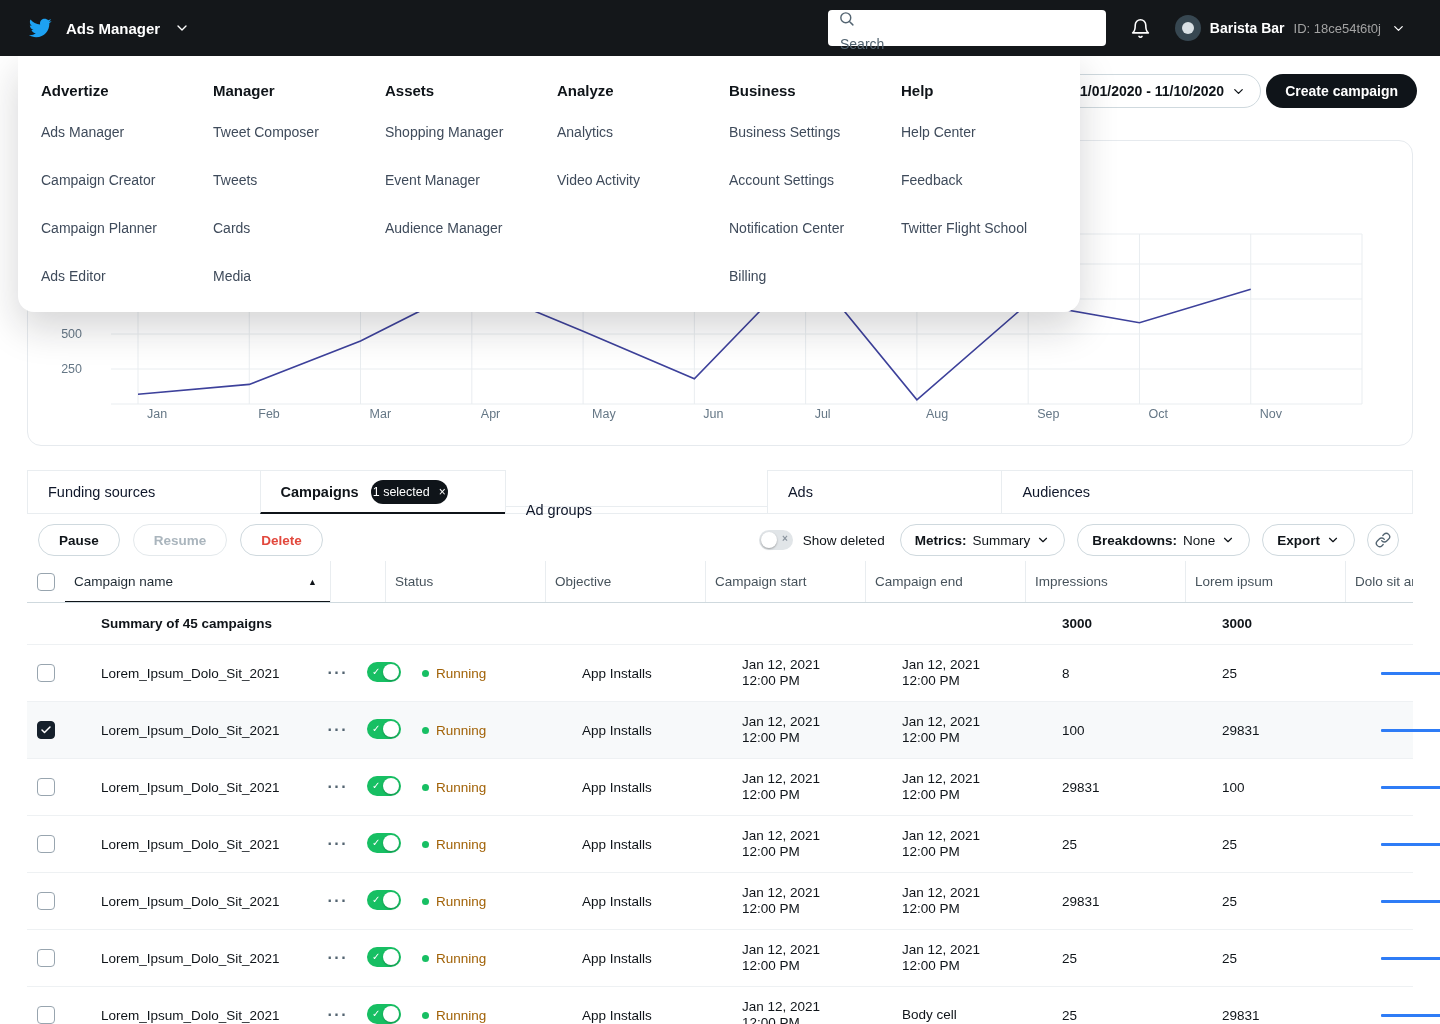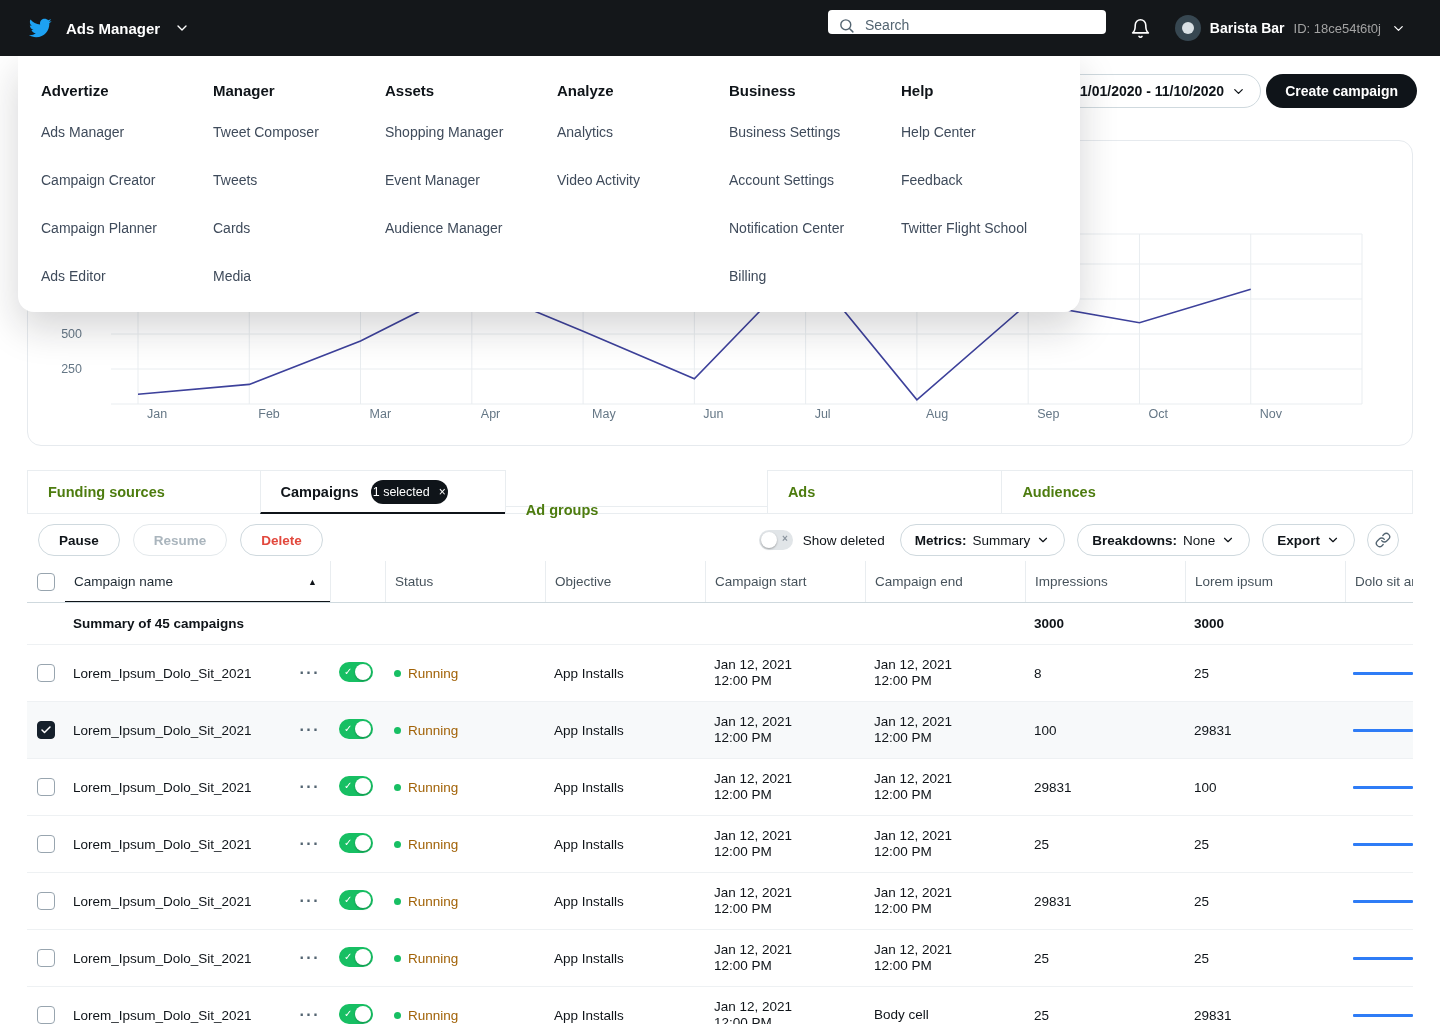--- a/index.html
+++ b/index.html
@@ -6,22 +6,22 @@
   .screen{position:relative;width:1440px;height:1024px;background:#fff;overflow:hidden;
     font-family:"Liberation Sans","DejaVu Sans",sans-serif;color:#0f1419;}
   button{font-family:inherit;cursor:pointer;}
 
   
   .topbar{position:absolute;top:0;left:0;width:1440px;height:56px;background:#14171a;z-index:40;}
   .brand{position:absolute;left:28px;top:0;height:56px;display:flex;align-items:center;gap:14px;cursor:pointer;}
   .app-title{color:#fff;font-weight:bold;font-size:15px;}
   .chev{display:inline-flex;align-items:center;}
   .chev svg{display:block;}
-  .search{position:absolute;left:828px;top:10px;width:278px;height:24px;background:#fff;border-radius:4px;
-    display:flex;align-items:flex-end;gap:8px;padding:0 10px;box-sizing:border-box;}
+  .search{position:absolute;left:828px;top:10px;width:278px;height:36px;background:#fff;border-radius:4px;
+    display:flex;align-items:flex-start;gap:8px;padding:0 10px;box-sizing:border-box;flex-direction:column;}
   .search input{border:none;outline:none;flex:1;font-size:14px;color:#0f1419;background:transparent;}
   .search input::placeholder{color:#536471;}
   .nav-right{position:absolute;right:0;top:0;height:56px;display:flex;align-items:center;padding-right:34px;}
   .bell{margin-right:24px;cursor:pointer;display:inline-flex;}
   .avatar{width:26px;height:26px;border-radius:50%;background:#374751;margin-right:9px;cursor:pointer;overflow:hidden;}
   .avatar::after{content:'';display:block;width:12px;height:12px;border-radius:50%;background:#d9e0e4;margin:7px auto 0;}
   .acct-name{color:#fff;font-weight:bold;font-size:14px;margin-right:9px;}
   .acct-id{color:#a3a3a3;font-size:13px;margin-right:10px;}
 
   
@@ -40,21 +40,21 @@
   .mega{position:absolute;left:18px;top:56px;width:1062px;background:#fff;z-index:30;
     border-radius:0 0 16px 16px;box-shadow:0 16px 38px rgba(20,23,26,.18);display:flex;
     padding:26px 0 12px 23px;box-sizing:border-box;}
   .menu-col{width:172px;}
   .menu-header{font-weight:bold;font-size:15px;color:#0f1419;margin-bottom:8px;line-height:18px;}
   .menu-item{font-size:14px;color:#3f4b5b;padding:14px 0;line-height:20px;cursor:pointer;}
 
   
   .tabs{position:absolute;left:27px;top:470px;width:1386px;height:44px;display:flex;z-index:2;}
   .tab{box-sizing:border-box;border:1px solid #e9edf0;margin-left:-1px;background:#fff;display:flex;
-    align-items:center;gap:12px;padding-left:20px;font-size:14.5px;color:#4d7c0f;cursor:pointer;font-weight:bold;}
+    align-items:center;gap:12px;padding-left:20px;font-size:14.5px;color:#0f172a;cursor:pointer;}
   .tab:first-child{margin-left:0;}
   .tab.active{border-bottom:2px solid #0f1419;font-weight:bold;color:#0f1419;}
   .badge{background:#0f1419;color:#fff;border-radius:999px;padding:5px 2px;font-size:12.5px;font-weight:normal;
     display:flex;align-items:center;gap:9px;}
   .badge .badge-x{cursor:pointer;font-size:12px;line-height:1;}
 
   
   .toolbar{position:absolute;left:27px;top:520px;width:1386px;height:40px;display:flex;align-items:center;z-index:2;gap:32px;}
   .left-actions{display:flex;gap:13px;padding-left:11px;}
   .btn{height:32px;border:1px solid #cfd9de;border-radius:16px;background:#fff;font-weight:bold;
@@ -85,21 +85,21 @@
   .sort{font-size:9px;color:#0f1419;}
   .summary{display:flex;height:41px;align-items:center;border-bottom:1px solid #eef1f3;font-weight:bold;}
   .summary .cell{font-weight:bold;}
   .row{display:flex;height:56px;align-items:center;border-bottom:1px solid #eef1f3;}
   .row.selected{background:#f7f9fa;}
   .cell{padding-left:9px;box-sizing:border-box;flex-shrink:0;font-size:13.5px;color:#0f1419;overflow:hidden;}
   .cell.col-check{padding-left:0;display:flex;justify-content:center;}
   .col-check{width:38px;}.col-name{width:265px;}.col-toggle{width:55px;}
   .col-status,.col-objective,.col-start,.col-end,.col-imp,.col-lorem{width:160px;}
   .col-spark{width:68px;}
-  .name-cell{padding-left:8px;display:flex;align-items:center;justify-content:space-between;padding-right:10px;}
+  .name-cell{padding-left:8px;display:flex;align-items:center;justify-content:space-between;padding-right:10px;margin-left:28px;}
   .more{color:#536471;font-weight:bold;font-size:16px;letter-spacing:1.5px;cursor:pointer;line-height:10px;}
   .toggle-on{position:relative;width:34px;height:20px;border-radius:10px;background:#17bf63;display:inline-block;cursor:pointer;}
   .toggle-on .knob{position:absolute;right:2px;top:2px;width:16px;height:16px;border-radius:50%;background:#fff;
     box-shadow:0 1px 2px rgba(0,0,0,.25);}
   .toggle-on .tog-check{position:absolute;left:5px;top:3px;font-size:10px;color:#fff;font-weight:bold;line-height:14px;}
   .status-cell{display:flex;align-items:center;}
   .dot{width:7px;height:7px;border-radius:50%;background:#17bf63;display:inline-block;margin-right:7px;flex-shrink:0;}
   .status-text{color:#a16207;}
   .date-line{line-height:16px;}
   .cb{width:18px;height:18px;border:1px solid #98a5af;border-radius:4px;background:#fff;box-sizing:border-box;

